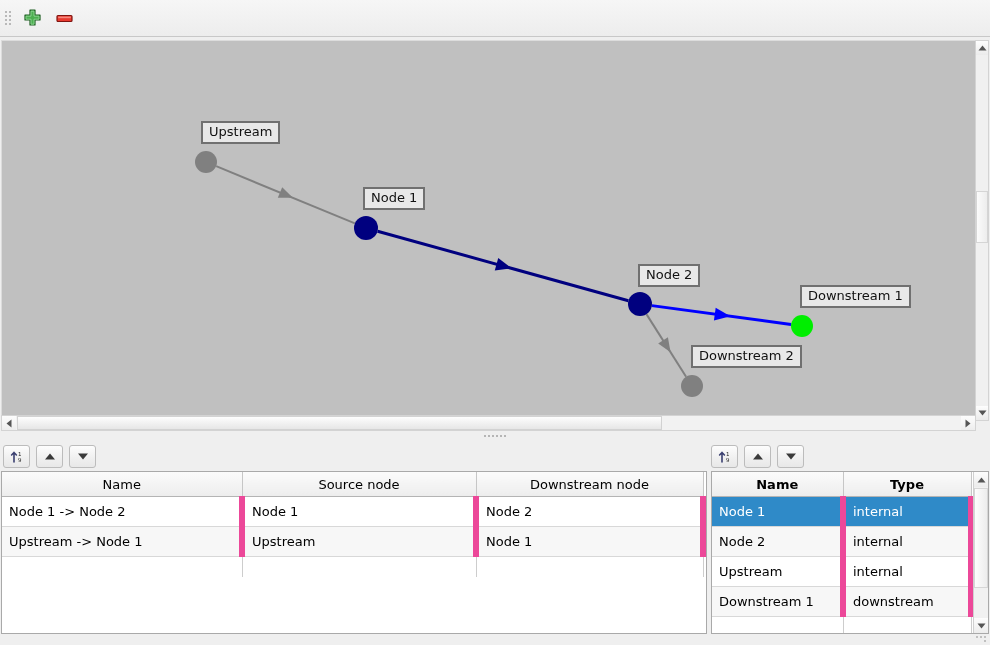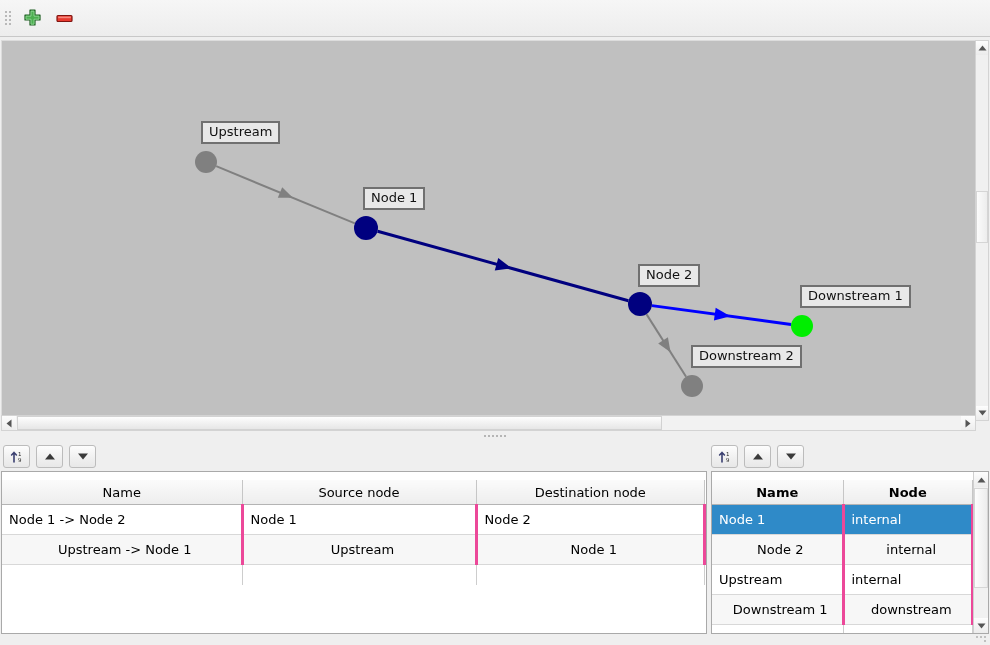--- a/index.html
+++ b/index.html
@@ -169,45 +169,44 @@
     display: flex;
     align-items: center;
     justify-content: center;
     cursor: default;
     box-sizing: border-box;
   }
   table {
     border-collapse: collapse;
     width: 100%;
     table-layout: fixed;
-    margin-top: 8px;
   }
   th {
     background: linear-gradient(to bottom, #fbfbfb 0%, #ededed 100%);
     border-right: 1px solid #c6c6c6;
     border-bottom: 1px solid #b4b4b4;
     font-weight: normal;
     font-size: 13px;
     height: 24px;
     color: #000;
     padding: 0;
   }
   .bold-head th { font-weight: bold; }
   td {
-    border-right: 3px solid #ec4899;
+    border-right: 6px solid #ec4899;
     border-bottom: 1px solid #d8d8d8;
     height: 29px;
     font-size: 13px;
     padding: 0 0 0 7px;
     background: #fff;
     white-space: nowrap;
     overflow: hidden;
     text-overflow: ellipsis;
   }
-  tr.alt td { background: #f7f7f7; text-align: center; }
+  tr.alt td { background: #f7f7f7; }
   tr.selected td { background: #2f8ac8; color: #fff; }
   tr.empty td { height: 20px; border-right: 1px solid #cdcdcd; border-bottom: none; }
 
   .rtable-wrap {
     position: absolute;
     left: 711px; top: 32px;
     width: 278px; height: 163px;
     background: #fff;
     border: 1px solid #a9a9a9;
     box-sizing: border-box;
@@ -383,21 +382,21 @@
     <table>
       <colgroup>
           <col style="width:240px">
           <col style="width:234px">
           <col>
         </colgroup>
       <thead>
           <tr id="conn-head">
             <th>Name</th>
             <th>Source node</th>
-            <th>Destination node</th>
+            <th>Downstream node</th>
           </tr>
         </thead>
       <tbody id="conn-body">
           <tr>
             <td>Node 1 -&gt; Node 2</td>
             <td>Node 1</td>
             <td>Node 2</td>
           </tr>
           <tr class="alt">
             <td>Upstream -&gt; Node 1</td>
@@ -415,21 +414,21 @@
 
   <div class="rtable-wrap">
     <table style="width:262px">
       <colgroup>
           <col style="width:131px">
           <col>
         </colgroup>
       <thead>
           <tr id="nodes-head" class="bold-head">
             <th>Name</th>
-            <th>Node</th>
+            <th>Type</th>
           </tr>
         </thead>
       <tbody id="nodes-body">
           <tr class="selected">
             <td>Node 1</td>
             <td>internal</td>
           </tr>
           <tr class="alt">
             <td>Node 2</td>
             <td>internal</td>

